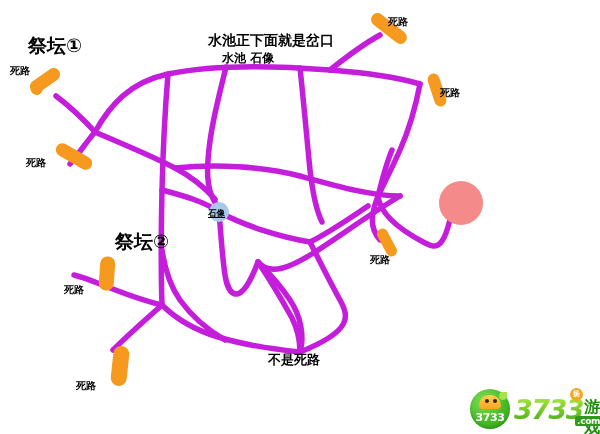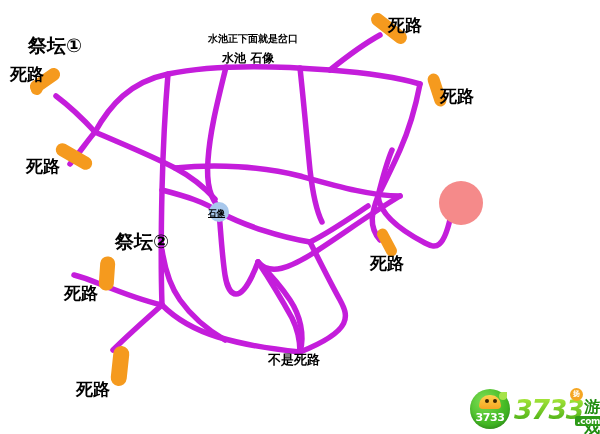--- a/index.html
+++ b/index.html
@@ -29,28 +29,28 @@
   }
   .map-label {
     position: absolute;
     white-space: nowrap;
     color: #000000;
     font-weight: bold;
     line-height: 1.1;
     text-rendering: geometricPrecision;
   }
   .lbl-deadend {
-    font-size: 17px;
+    font-size: 10px;
     letter-spacing: 0px;
   }
   .lbl-altar {
     font-size: 19px;
   }
   .lbl-note-main {
-    font-size: 10px;
+    font-size: 14px;
     text-align: left;
   }
   .lbl-note-sub {
     font-size: 12px;
   }
   .lbl-start {
     font-size: 20px;
   }
   .lbl-statue {
     font-size: 8.5px;

